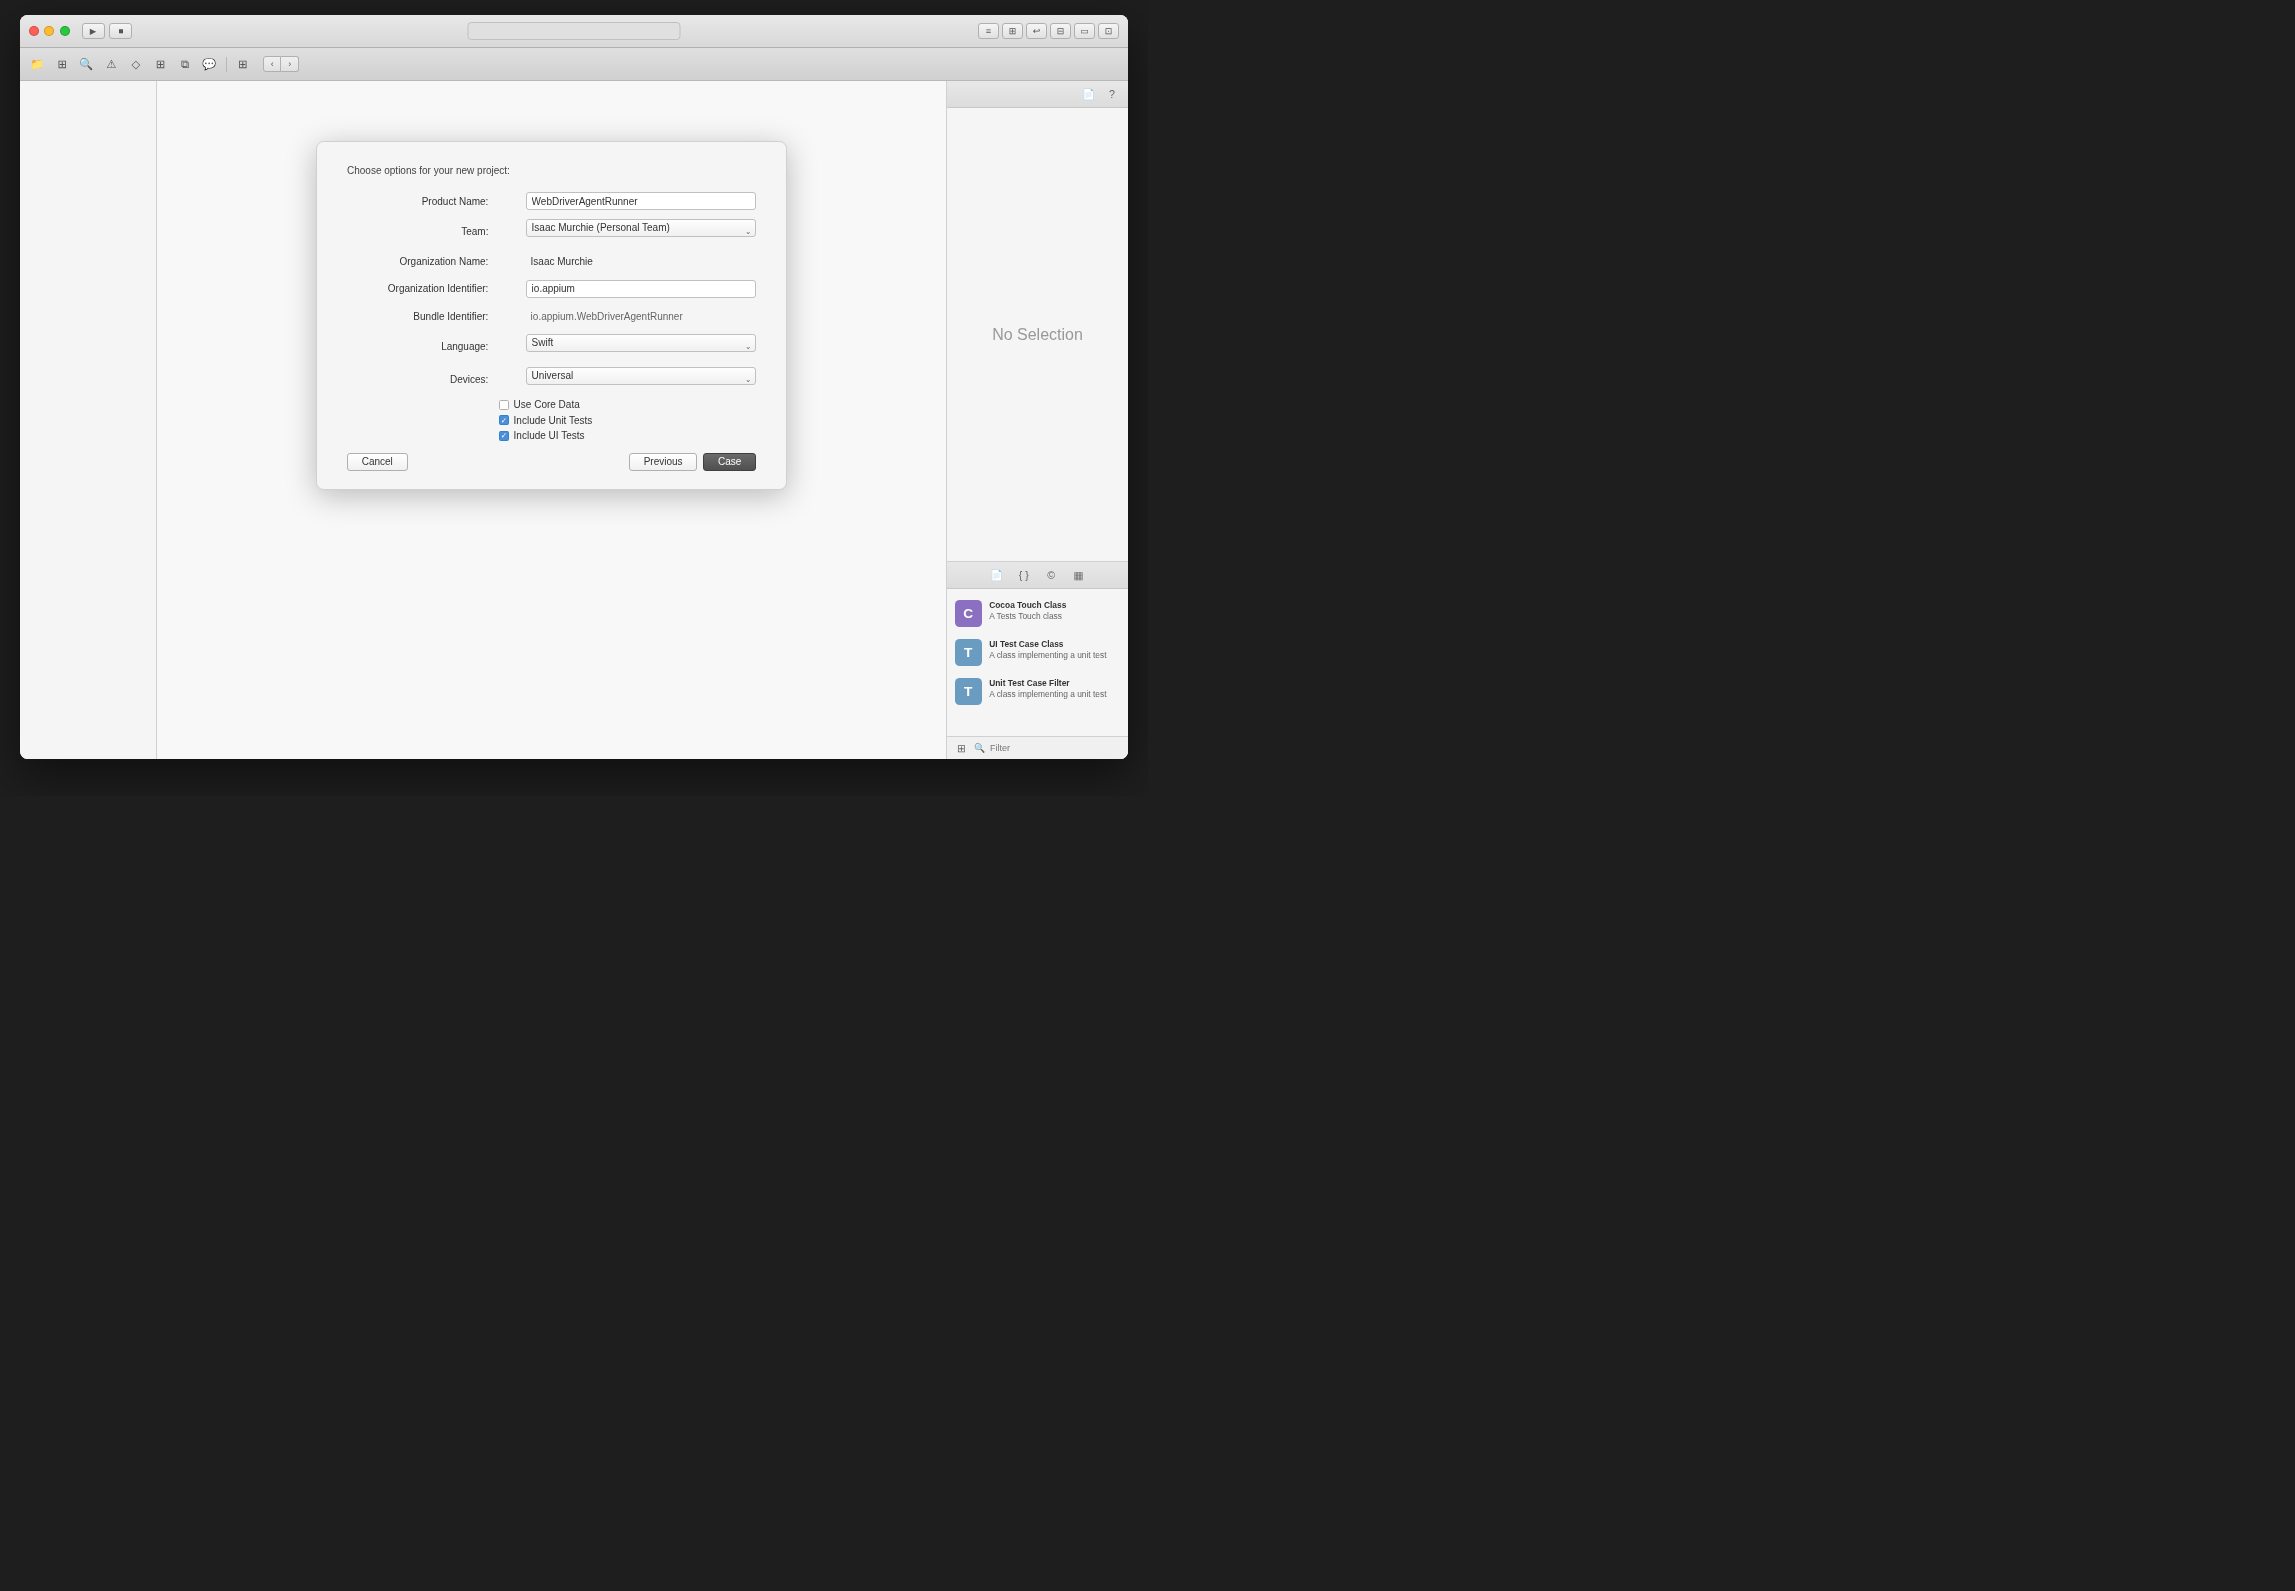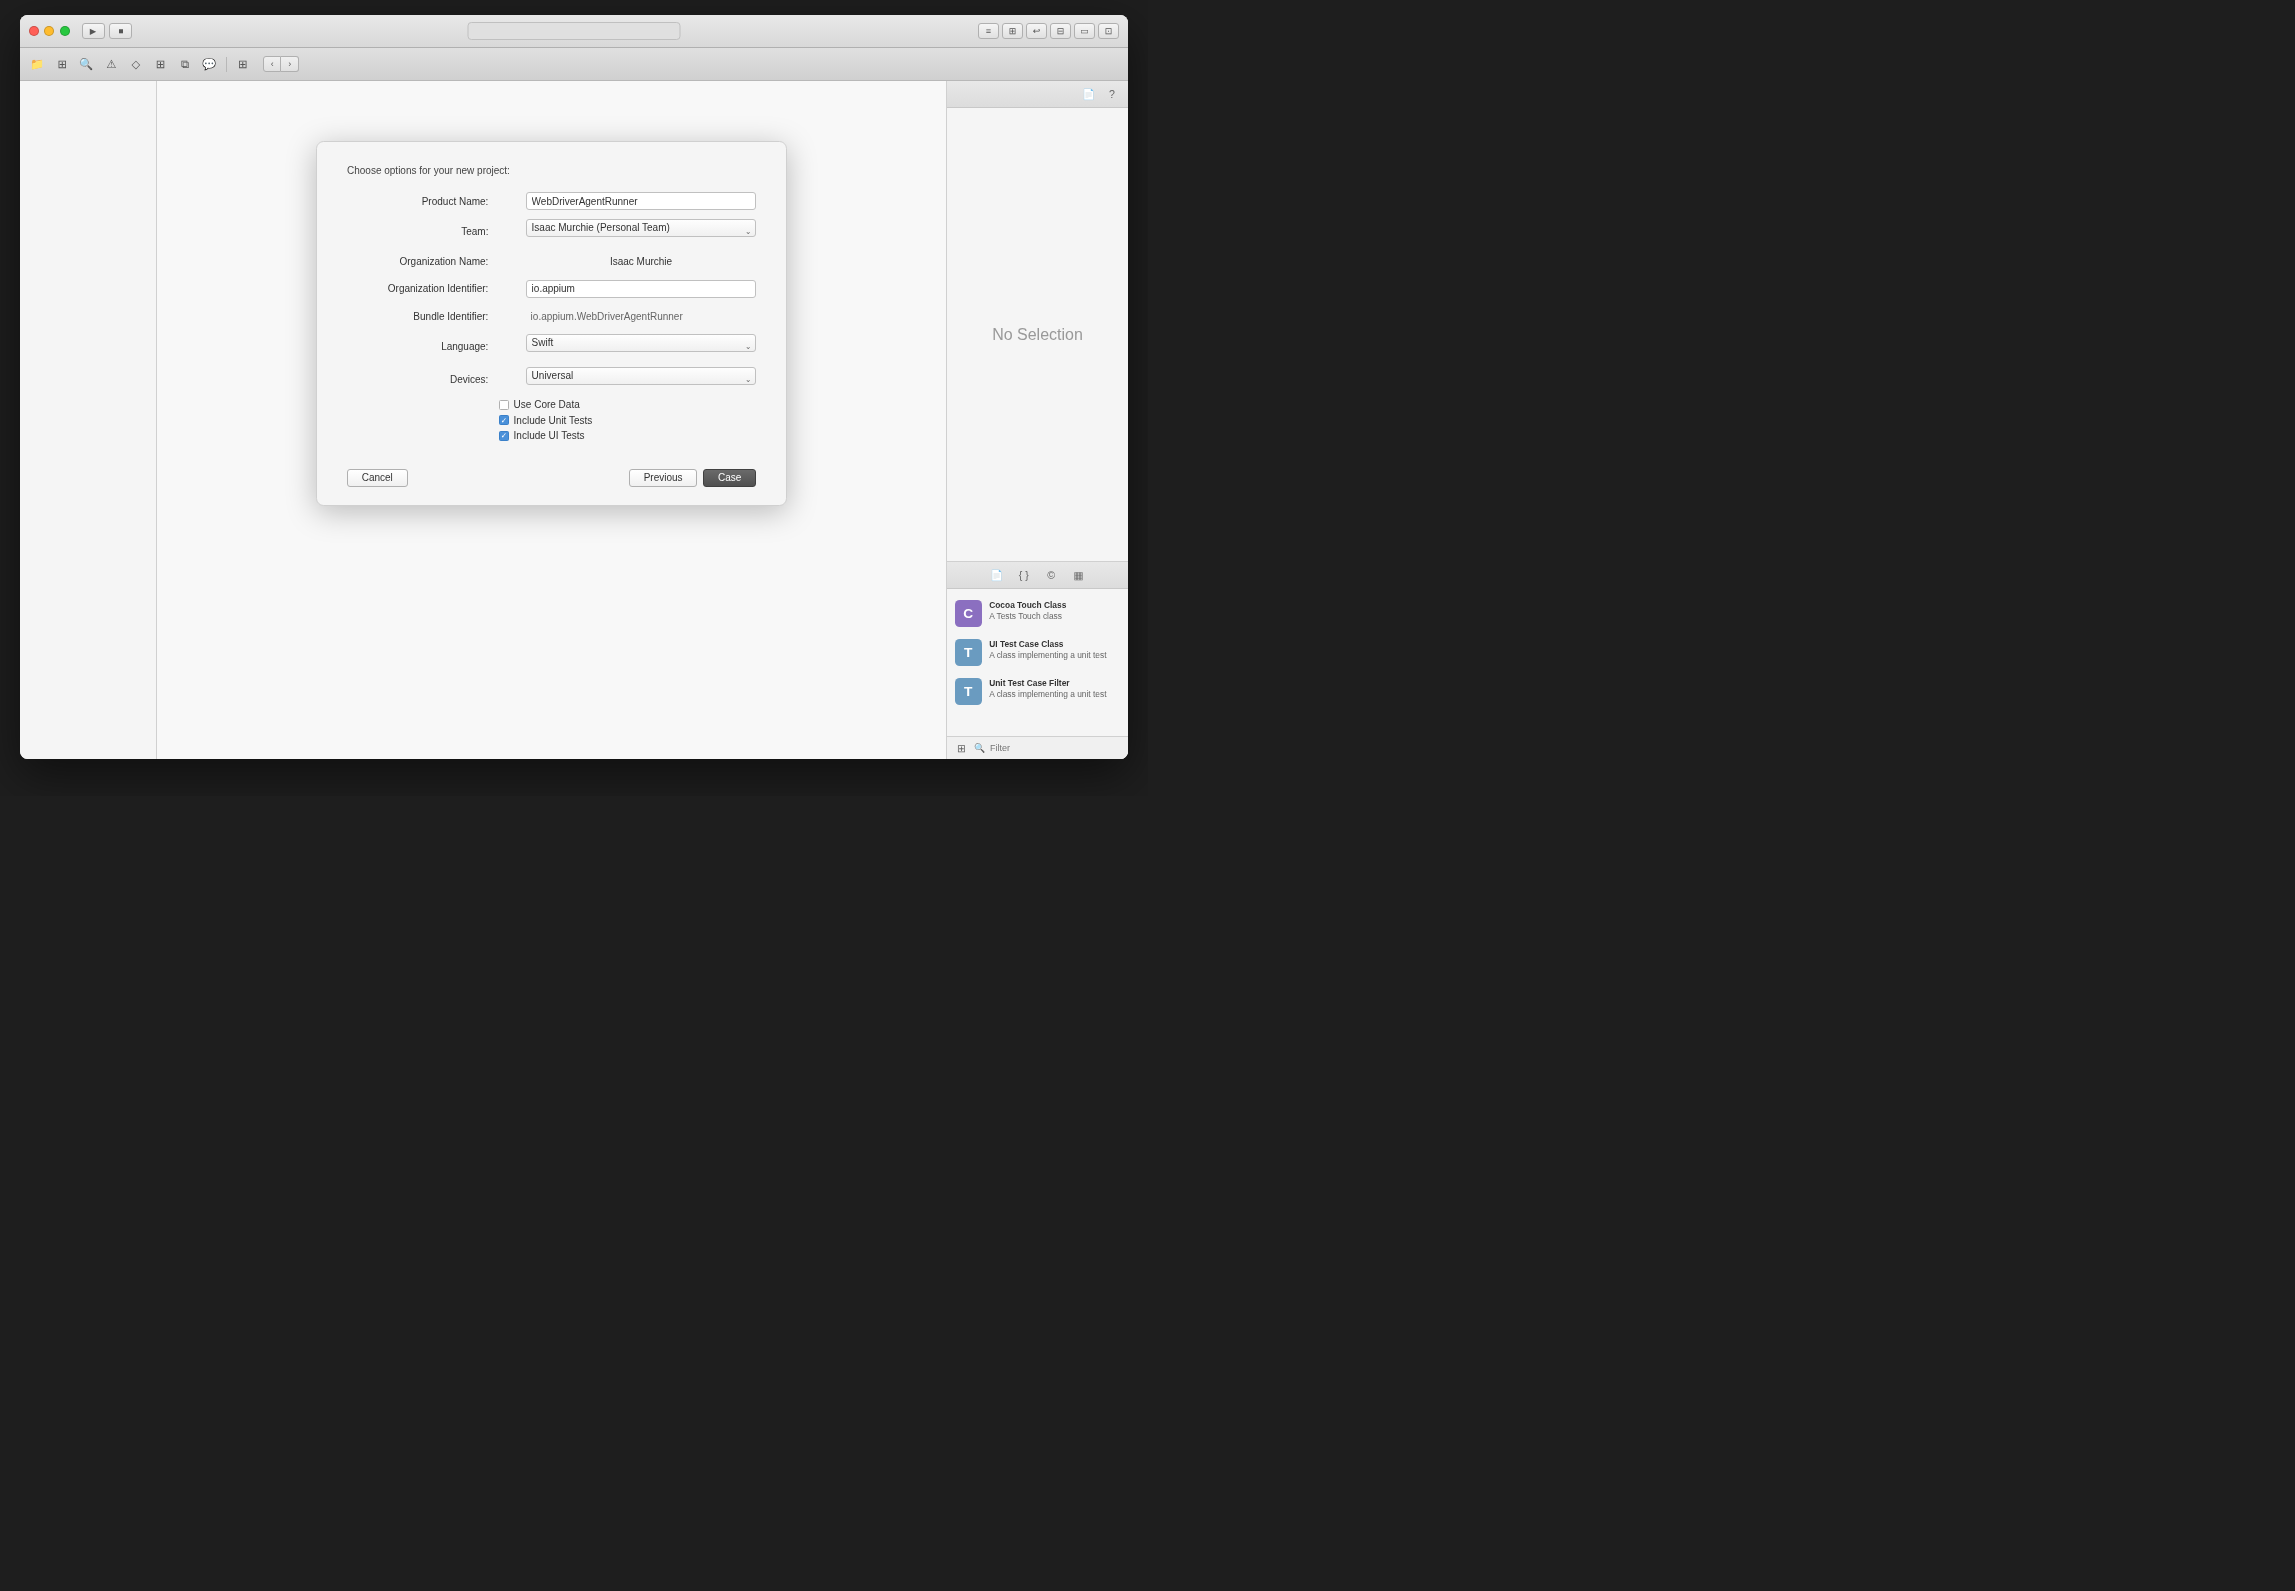--- a/index.html
+++ b/index.html
@@ -351,21 +351,20 @@
       font-size: 10px;
       color: #333;
       outline: none;
     }
 
     .form-input-static {
       flex: 1;
       font-size: 10px;
       color: #333;
       padding: 1.5px 4.6px;
-      text-align: center;
     }
 
     .form-select-wrapper {
       flex: 1;
       position: relative;
       height: 25px;
     }
 
     .form-select {
       width: 100%;
@@ -434,21 +433,21 @@
     .checkbox.checked {
       background: #4a90d9;
       border-color: #3a80c9;
       color: white;
     }
 
     .modal-footer {
       display: flex;
       justify-content: space-between;
       align-items: center;
-      margin-top: 23px;
+      margin-top: 7px;
     }
 
     .btn {
       height: 18px;
       padding: 0 13.7px;
       border-radius: 3px;
       font-size: 10px;
       cursor: pointer;
       border: 0.8px solid;
       display: flex;

